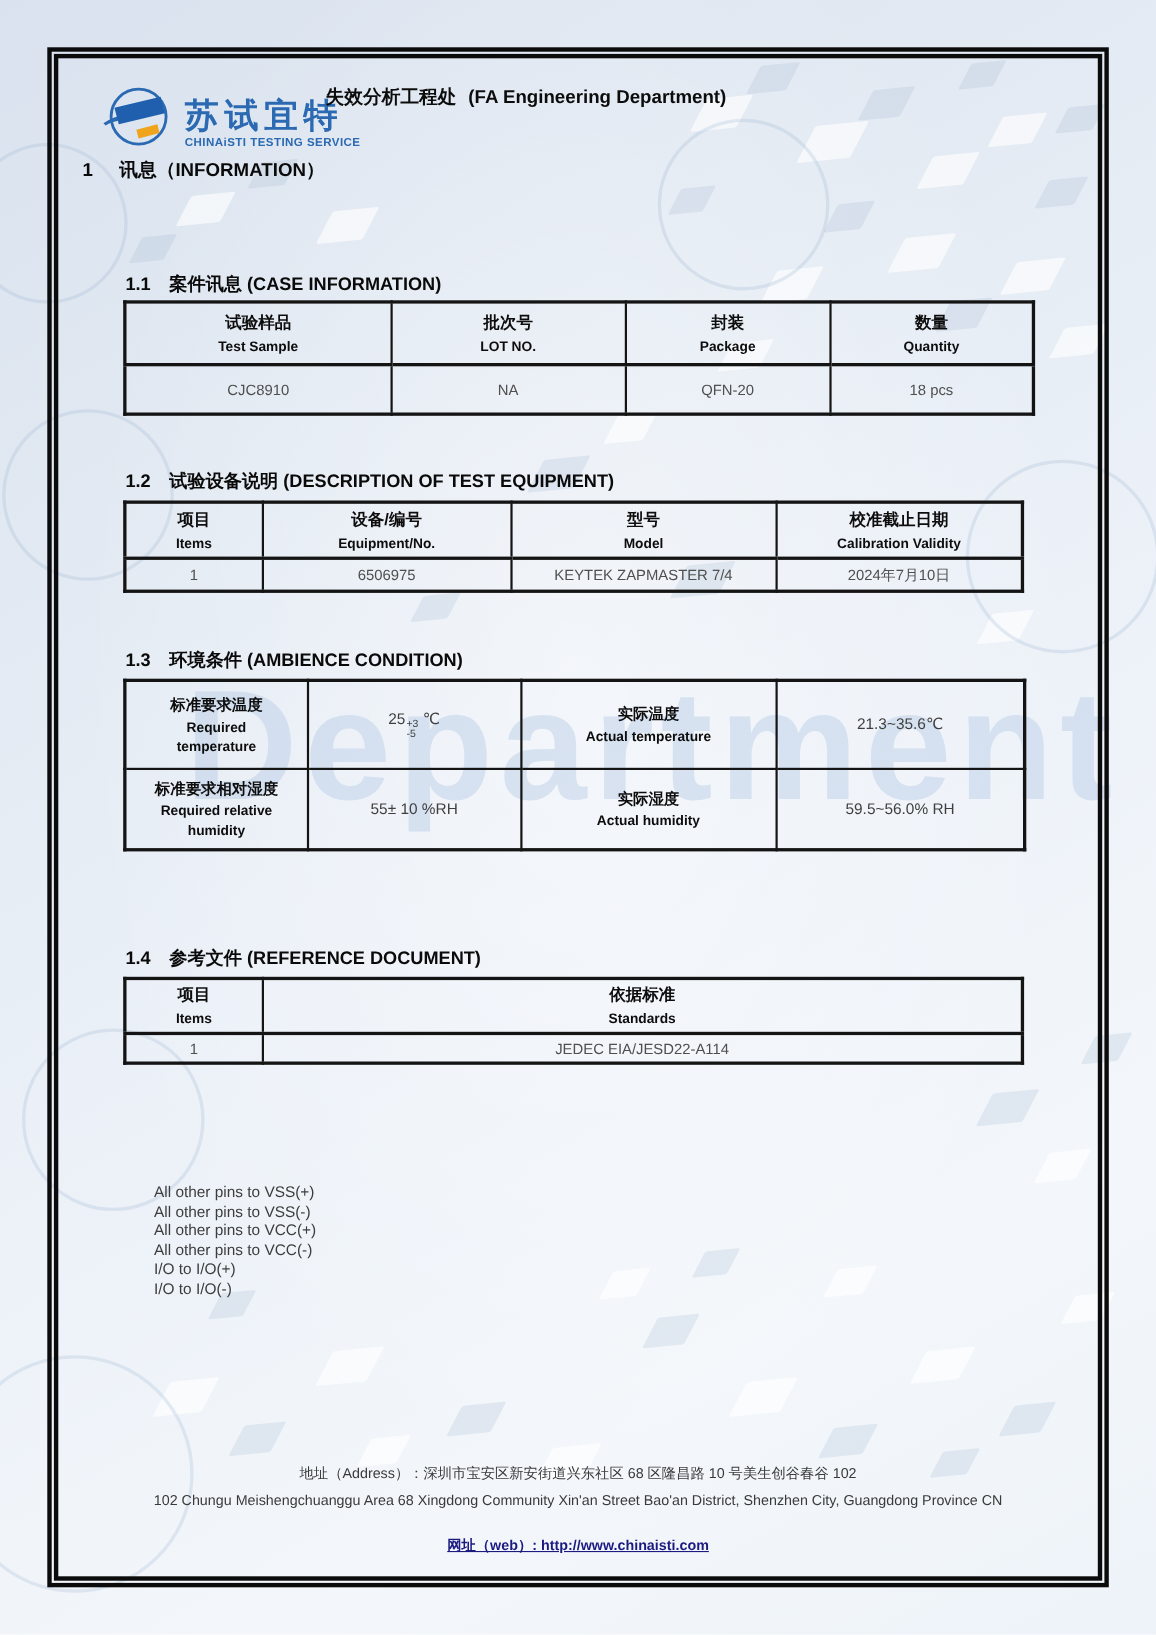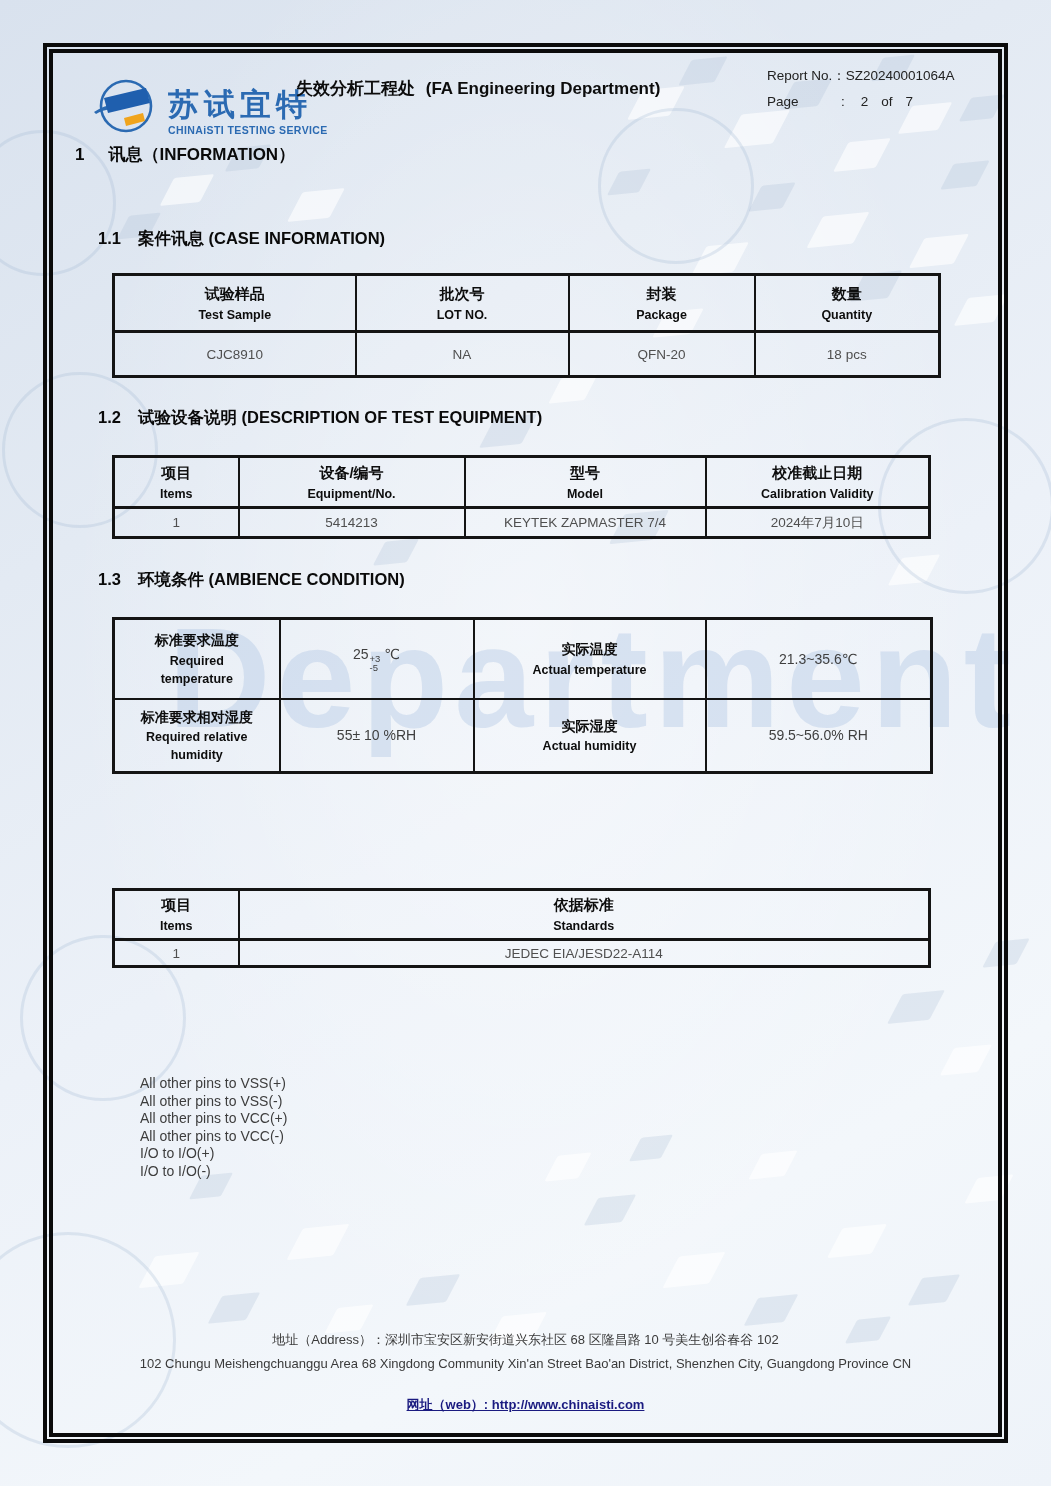--- a/index.html
+++ b/index.html
@@ -39,21 +39,21 @@
   .report-info{position:absolute;left:767px;top:63px;z-index:2;font-size:13.5px;color:#222;}
   .report-row{height:26px;line-height:26px;white-space:nowrap;}
   .pg-label{display:inline-block;width:74px;}
   .pg-num{margin-left:16px;}
   .pg-of{margin-left:13px;}
   .pg-total{margin-left:13px;}
   
   .h1,.h2{position:absolute;z-index:2;font-weight:bold;color:#0a0a0a;white-space:nowrap;}
   .h1{left:75px;top:143px;font-size:17px;}
   .h1 .num{margin-right:24px;}
-  .h2{left:98px;font-size:16.5px;}
+  .h2{left:114px;font-size:16.5px;margin-top:20px;}
   .h2 .num{margin-right:17px;}
   #h-s11{top:228px;} #h-s12{top:407px;} #h-s13{top:569px;} #h-s14{top:840px;} #h-s15{top:1031px;}
   
   table.doc{position:absolute;z-index:2;border-collapse:collapse;table-layout:fixed;
     background:transparent;border:3px solid #141414;}
   .doc th,.doc td{border:2px solid #141414;text-align:center;vertical-align:middle;padding:0;}
   .doc tr.head th{border-bottom:3px solid #141414;}
   .h-zh{font-size:15px;font-weight:bold;color:#0d0d0d;line-height:1.6;}
   .h-zh.sm{font-size:14px;}
   .h-en{font-size:12.5px;font-weight:bold;color:#0d0d0d;line-height:1.45;}
@@ -153,28 +153,20 @@
       <div class="brand-zh">苏试宜特</div>
       <div class="brand-en">CHINAiSTI TESTING SERVICE</div>
     </div>
   </div>
 
   <div class="dept">
     <span>失效分析工程处</span>
     <span class="en">(FA Engineering Department)</span>
   </div>
 
-  <div class="report-info">
-    <div class="report-row">
-      <span>Report No.：</span><span>SZ20240001064A</span>
-    </div>
-    <div class="report-row">
-      <span class="pg-label">Page</span><span>:</span><span class="pg-num">2</span><span class="pg-of">of</span><span class="pg-total">7</span>
-    </div>
-  </div>
 
   <div class="h1">
     <span class="num">1</span><span>讯息（INFORMATION）</span>
   </div>
 
   <div class="h2" id="h-s11">
     <span class="num">1.1</span><span>案件讯息 (CASE INFORMATION)</span>
   </div>
   <table class="doc" id="case-table">
     <colgroup>
@@ -235,21 +227,21 @@
             <div class="h-zh">型号</div>
             <div class="h-en">Model</div>
           </th>
       <th>
             <div class="h-zh">校准截止日期</div>
             <div class="h-en">Calibration Validity</div>
           </th>
     </tr>
     <tr class="data">
       <td class="d">1</td>
-      <td class="d">5414213</td>
+      <td class="d">6506975</td>
       <td class="d">KEYTEK ZAPMASTER 7/4</td>
       <td class="d">2024年7月10日</td>
     </tr>
   </tbody>
     </table>
 
   <div class="h2" id="h-s13">
     <span class="num">1.3</span><span>环境条件 (AMBIENCE CONDITION)</span>
   </div>
   <table class="doc" id="amb-table">
@@ -287,20 +279,23 @@
       <td class="d14">55± 10 %RH</td>
       <td>
         <div class="h-zh sm">实际湿度</div>
         <div class="h-en">Actual humidity</div>
       </td>
       <td class="d14">59.5~56.0% RH</td>
     </tr>
   </tbody>
     </table>
 
+  <div class="h2" id="h-s14">
+    <span class="num">1.4</span><span>参考文件 (REFERENCE DOCUMENT)</span>
+  </div>
   <table class="doc" id="ref-table">
     <colgroup>
         <col style="width:125px">
         <col style="width:691px">
       </colgroup>
     <tbody>
         <tr class="head">
       <th>
             <div class="h-zh">项目</div>
             <div class="h-en">Items</div>

